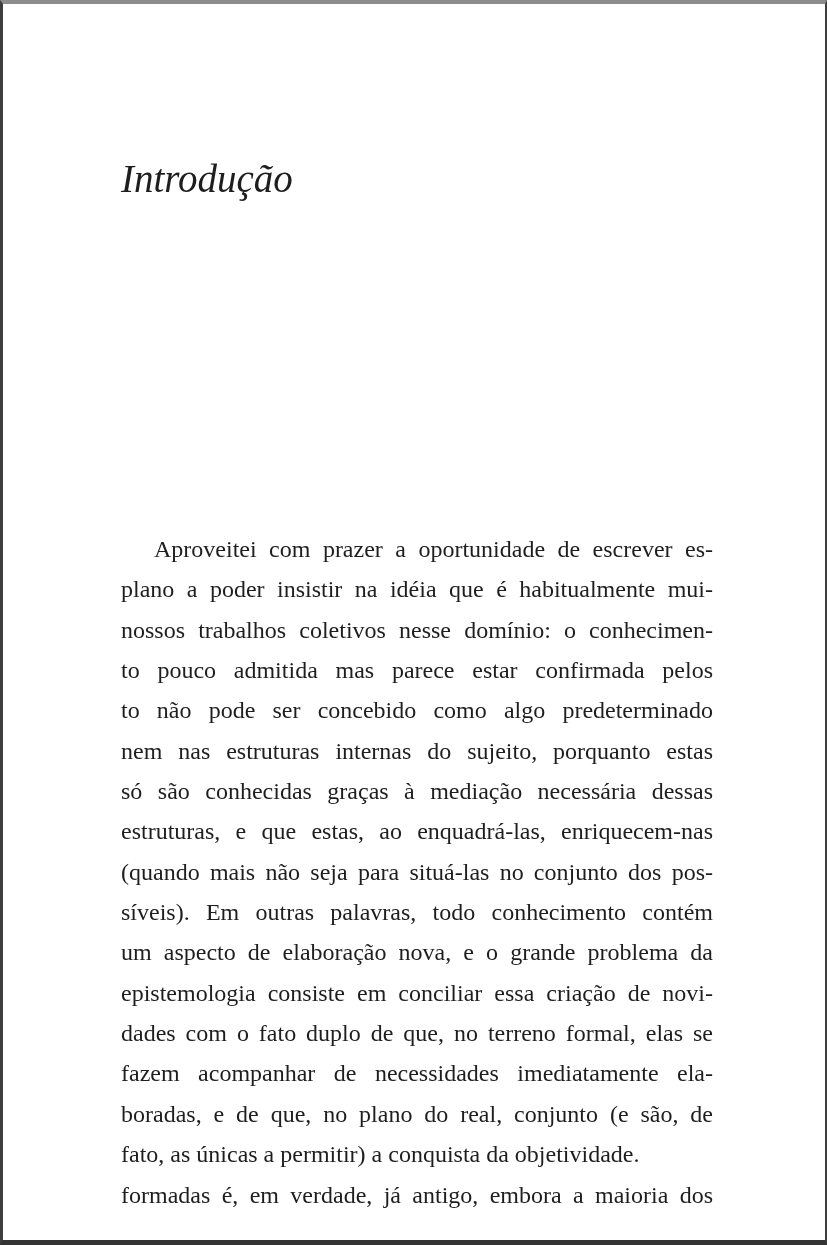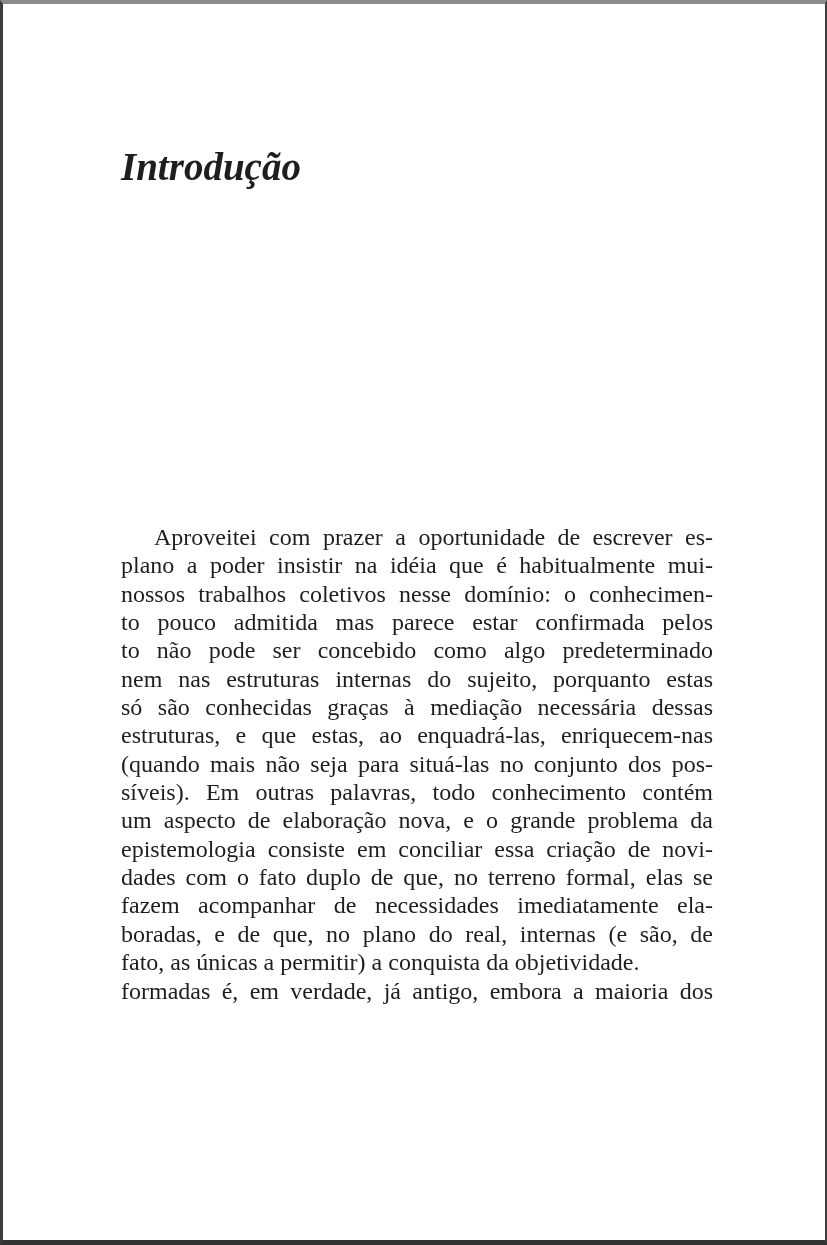--- a/index.html
+++ b/index.html
@@ -21,40 +21,41 @@
     background: var(--bg-color);
     border-top: 4px solid var(--border-top-color);
     border-left: 3px solid var(--border-side-color);
     border-right: 2px solid var(--border-side-color);
     border-bottom: 5px solid var(--border-bottom-color);
     overflow: hidden;
   }
   .chapter-title {
     position: absolute;
     left: 118px;
-    top: 140px;
+    top: 152px;
     font-family: "Liberation Serif", serif;
     font-style: italic;
-    font-weight: bold;
+    font-weight: normal;
     font-size: 39px;
     color: var(--text-color);
   }
   .body-text {
     position: absolute;
     left: 118px;
     top: 519px;
     width: 592px;
     font-family: "Liberation Serif", serif;
     font-size: 24px;
     line-height: 28.35px;
     color: var(--text-color);
   }
   .line {
     text-align: justify;
     white-space: normal;
+    margin-top: 12px;
   }
   .line.just {
     text-align-last: justify;
   }
   .line.indent {
     text-indent: 33px;
   }
 </style>
 </head>
 <body>
@@ -69,17 +70,17 @@
       <div class="line just">to não pode ser concebido como algo predeterminado</div>
       <div class="line just">nem nas estruturas internas do sujeito, porquanto estas</div>
       <div class="line just">só são conhecidas graças à mediação necessária dessas</div>
       <div class="line just">estruturas, e que estas, ao enquadrá-las, enriquecem-nas</div>
       <div class="line just">(quando mais não seja para situá-las no conjunto dos pos-</div>
       <div class="line just">síveis). Em outras palavras, todo conhecimento contém</div>
       <div class="line just">um aspecto de elaboração nova, e o grande problema da</div>
       <div class="line just">epistemologia consiste em conciliar essa criação de novi-</div>
       <div class="line just">dades com o fato duplo de que, no terreno formal, elas se</div>
       <div class="line just">fazem acompanhar de necessidades imediatamente ela-</div>
-      <div class="line just">boradas, e de que, no plano do real, internas (e são, de</div>
+      <div class="line just">boradas, e de que, no plano do real, conjunto (e são, de</div>
       <div class="line">fato, as únicas a permitir) a conquista da objetividade.</div>
       <div class="line just">formadas é, em verdade, já antigo, embora a maioria dos</div>
     </div>
 </div>
 
 </body></html>

